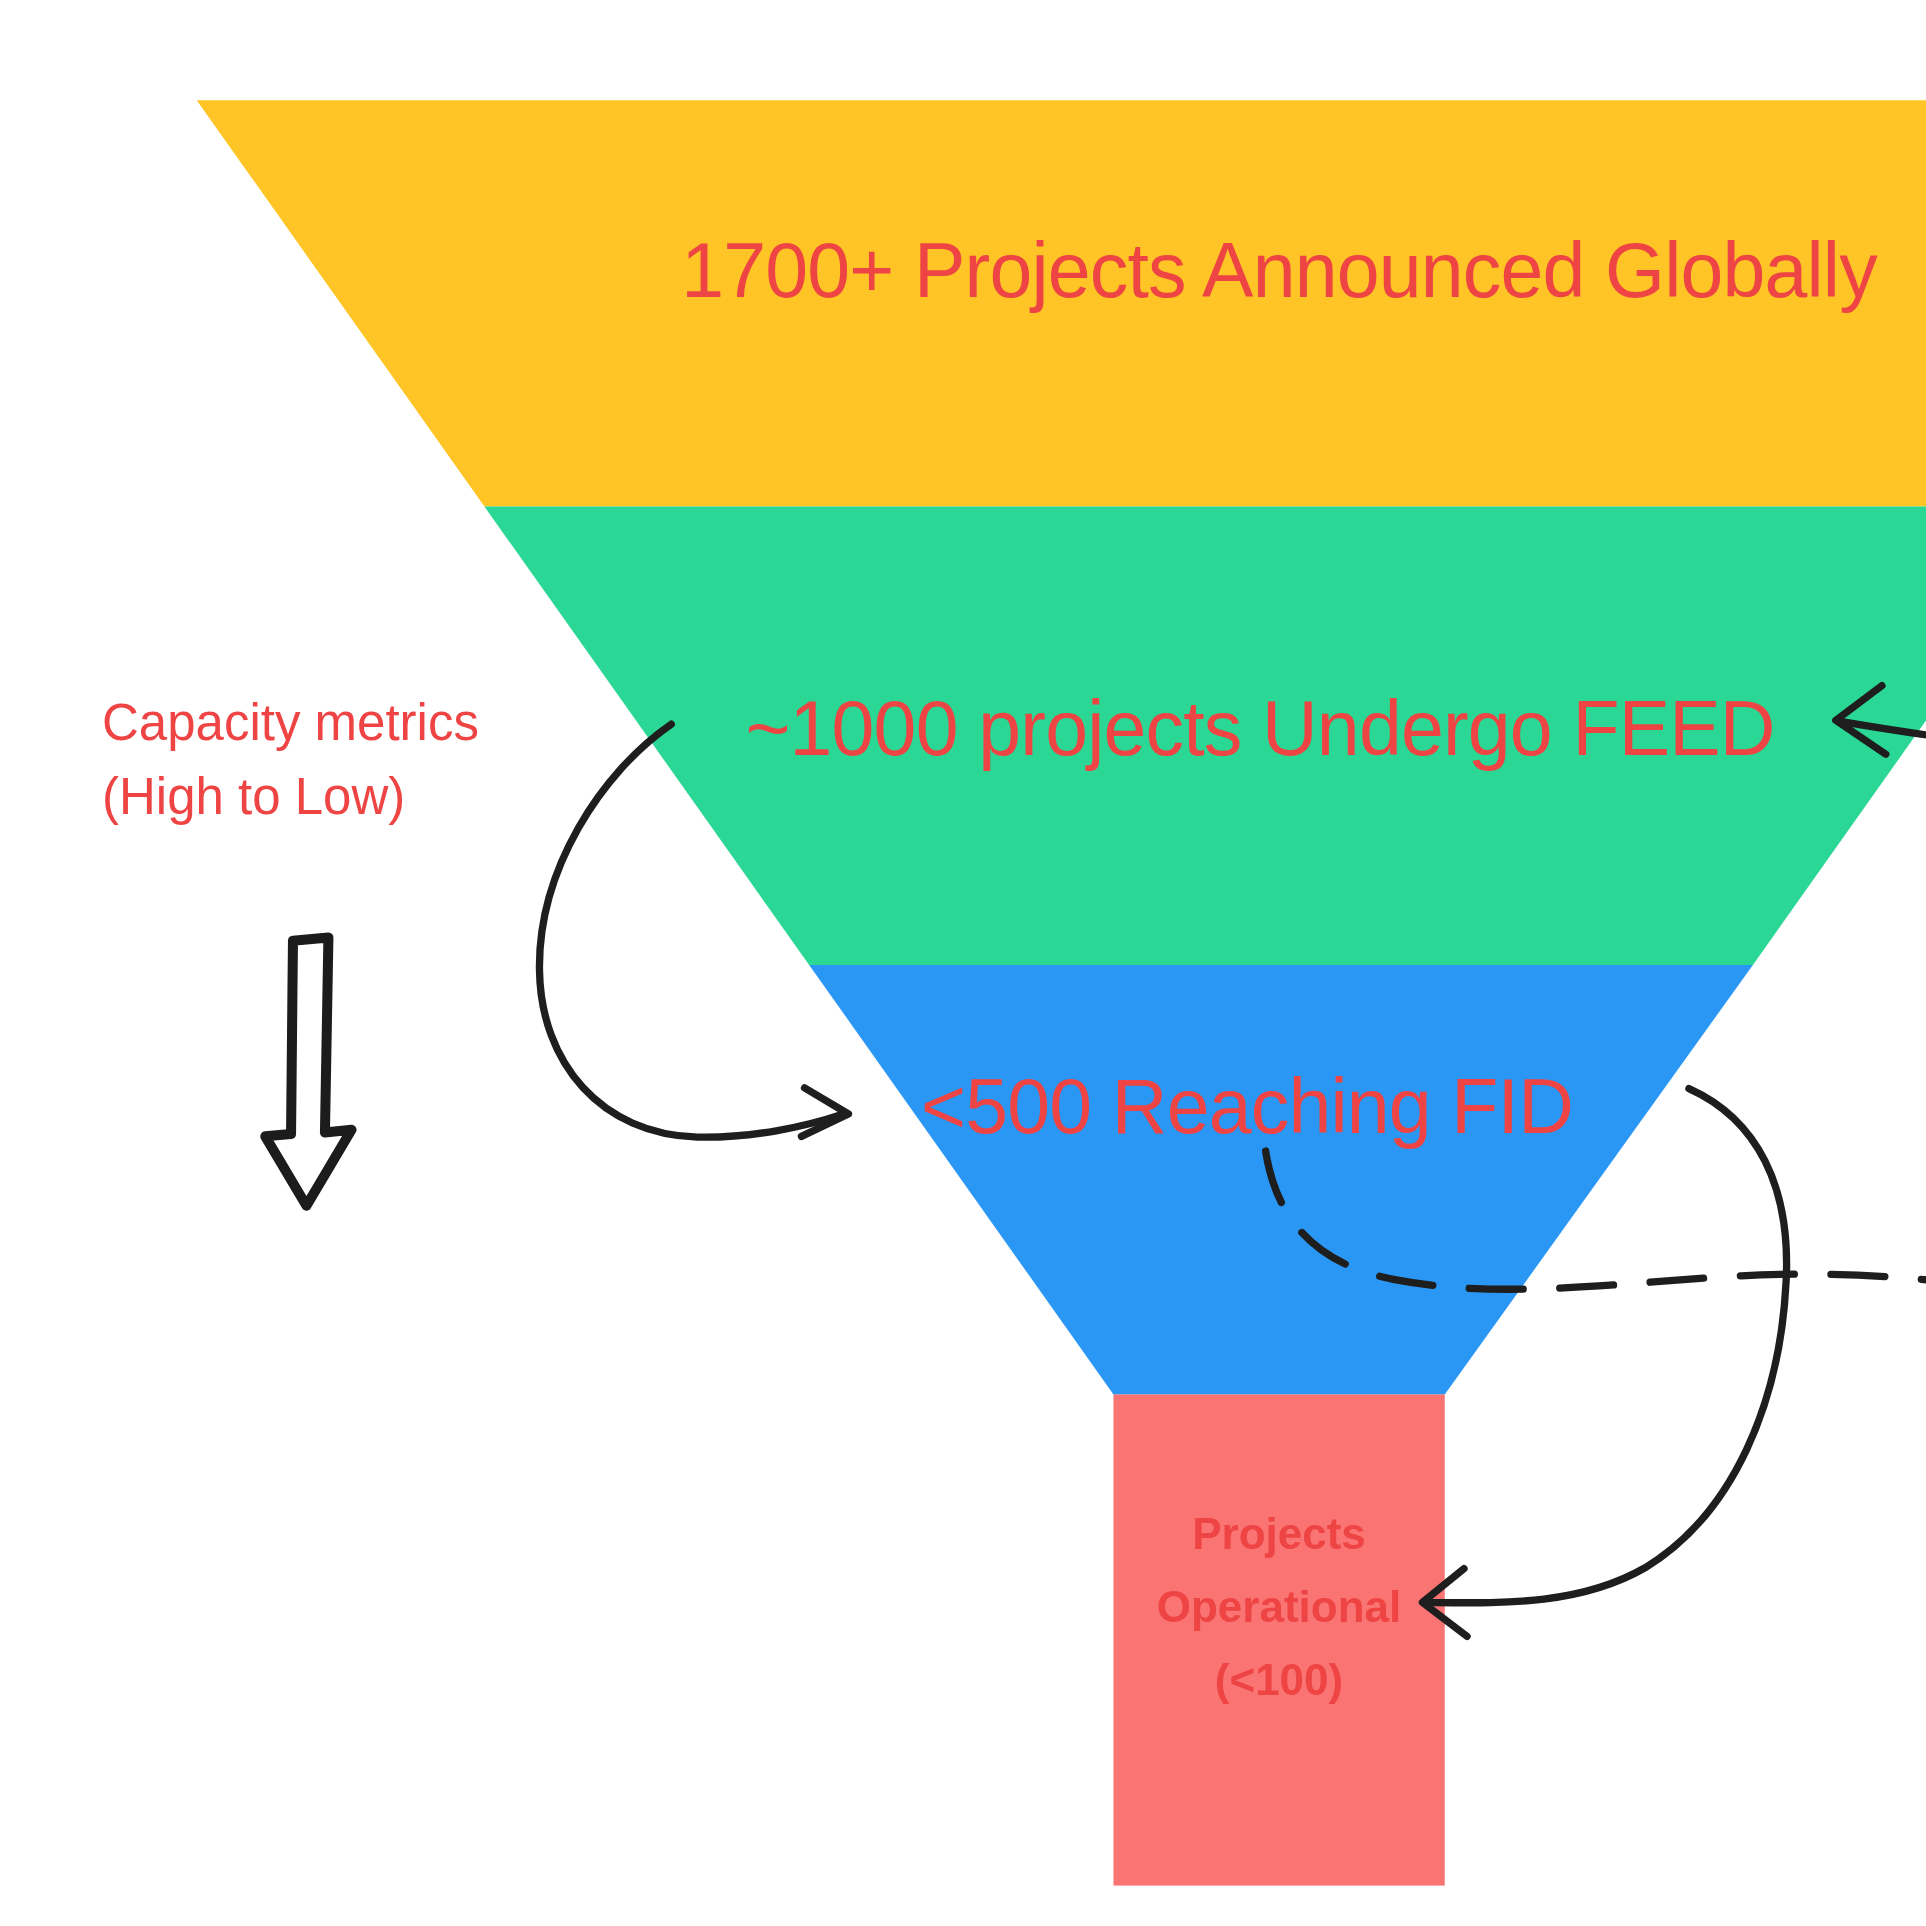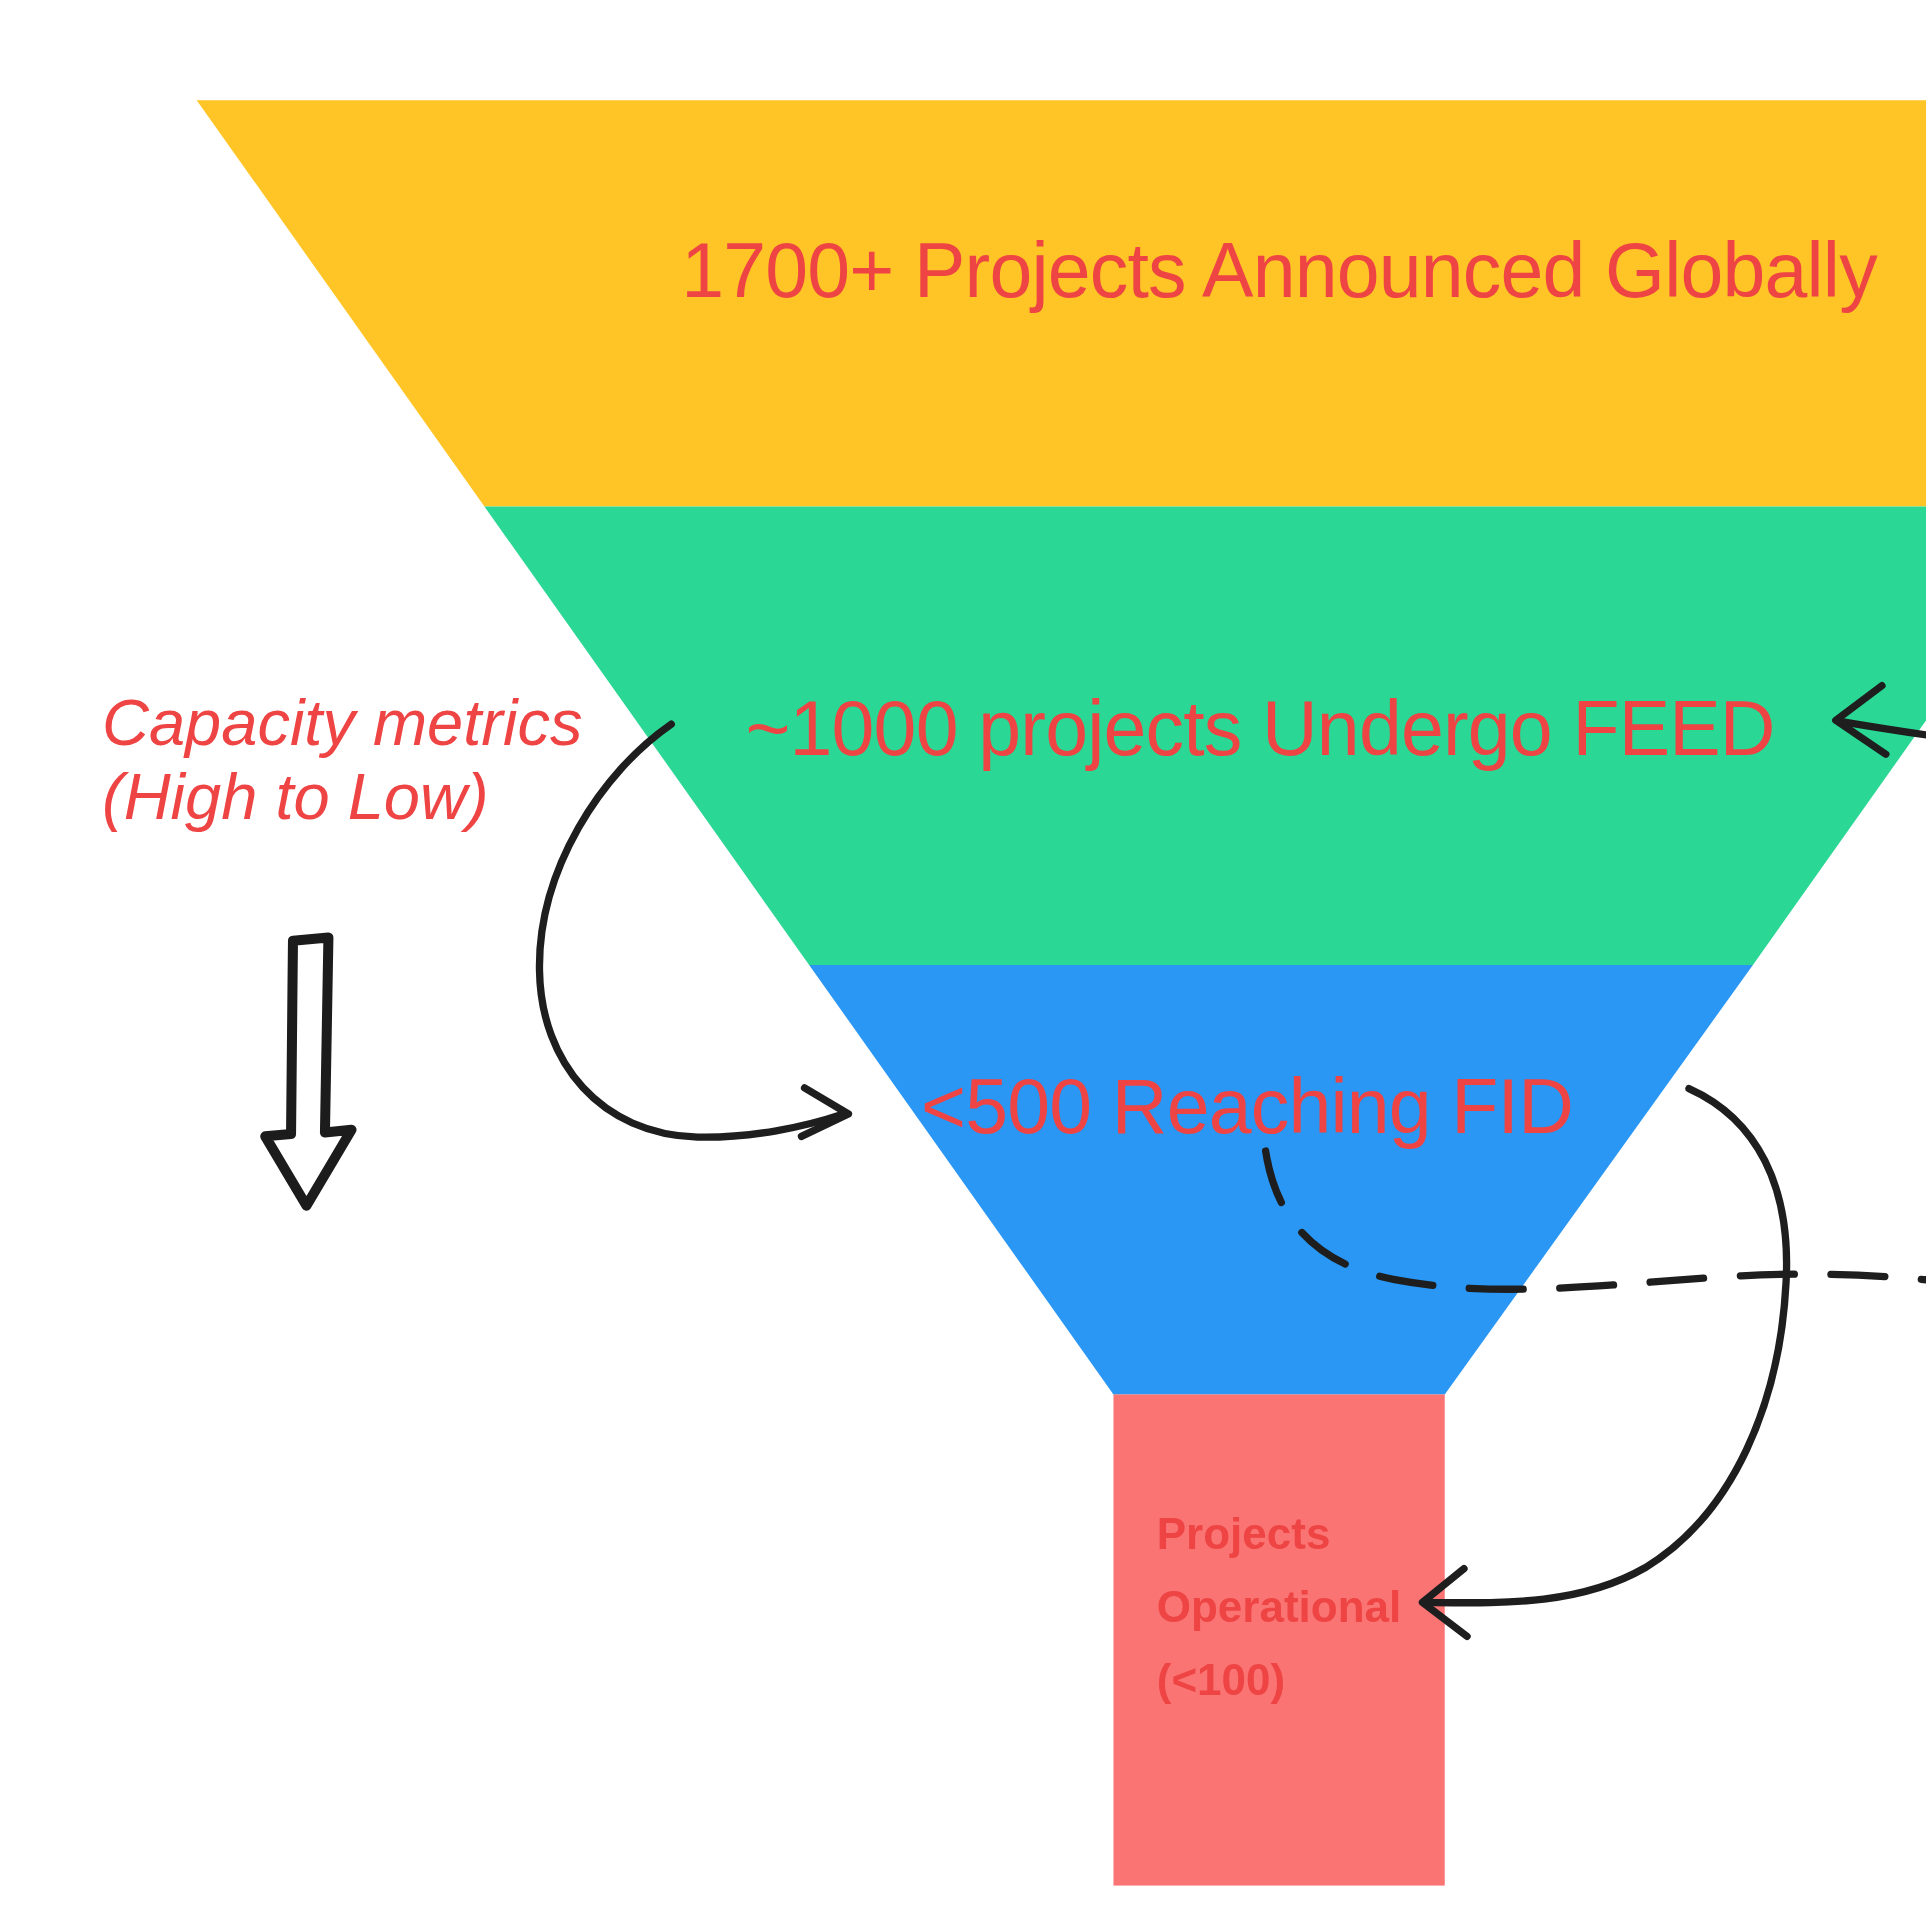--- a/index.html
+++ b/index.html
@@ -47,27 +47,26 @@
     transform: translate(-50%, -50%);
     font-size: 77px;
     font-weight: 500;
     letter-spacing: -0.8px;
   }
   .stem-label {
     transform: translateX(-50%);
     font-size: 44px;
     font-weight: 700;
     line-height: 73px;
-    text-align: left;
+    text-align: center;
   }
   .annotation {
-    font-size: 65px;
+    font-size: 51px;
     font-weight: 500;
     line-height: 74px;
-    font-style: italic;
   }
 </style>
 </head>
 <body>
 
 <div class="canvas">
 
   <svg class="gfx" viewBox="0 0 7073 5083" xmlns="http://www.w3.org/2000/svg">
 
     <polygon points="510,260 6140,260 5393,1315 1257,1315" fill="#FFC526"></polygon>

